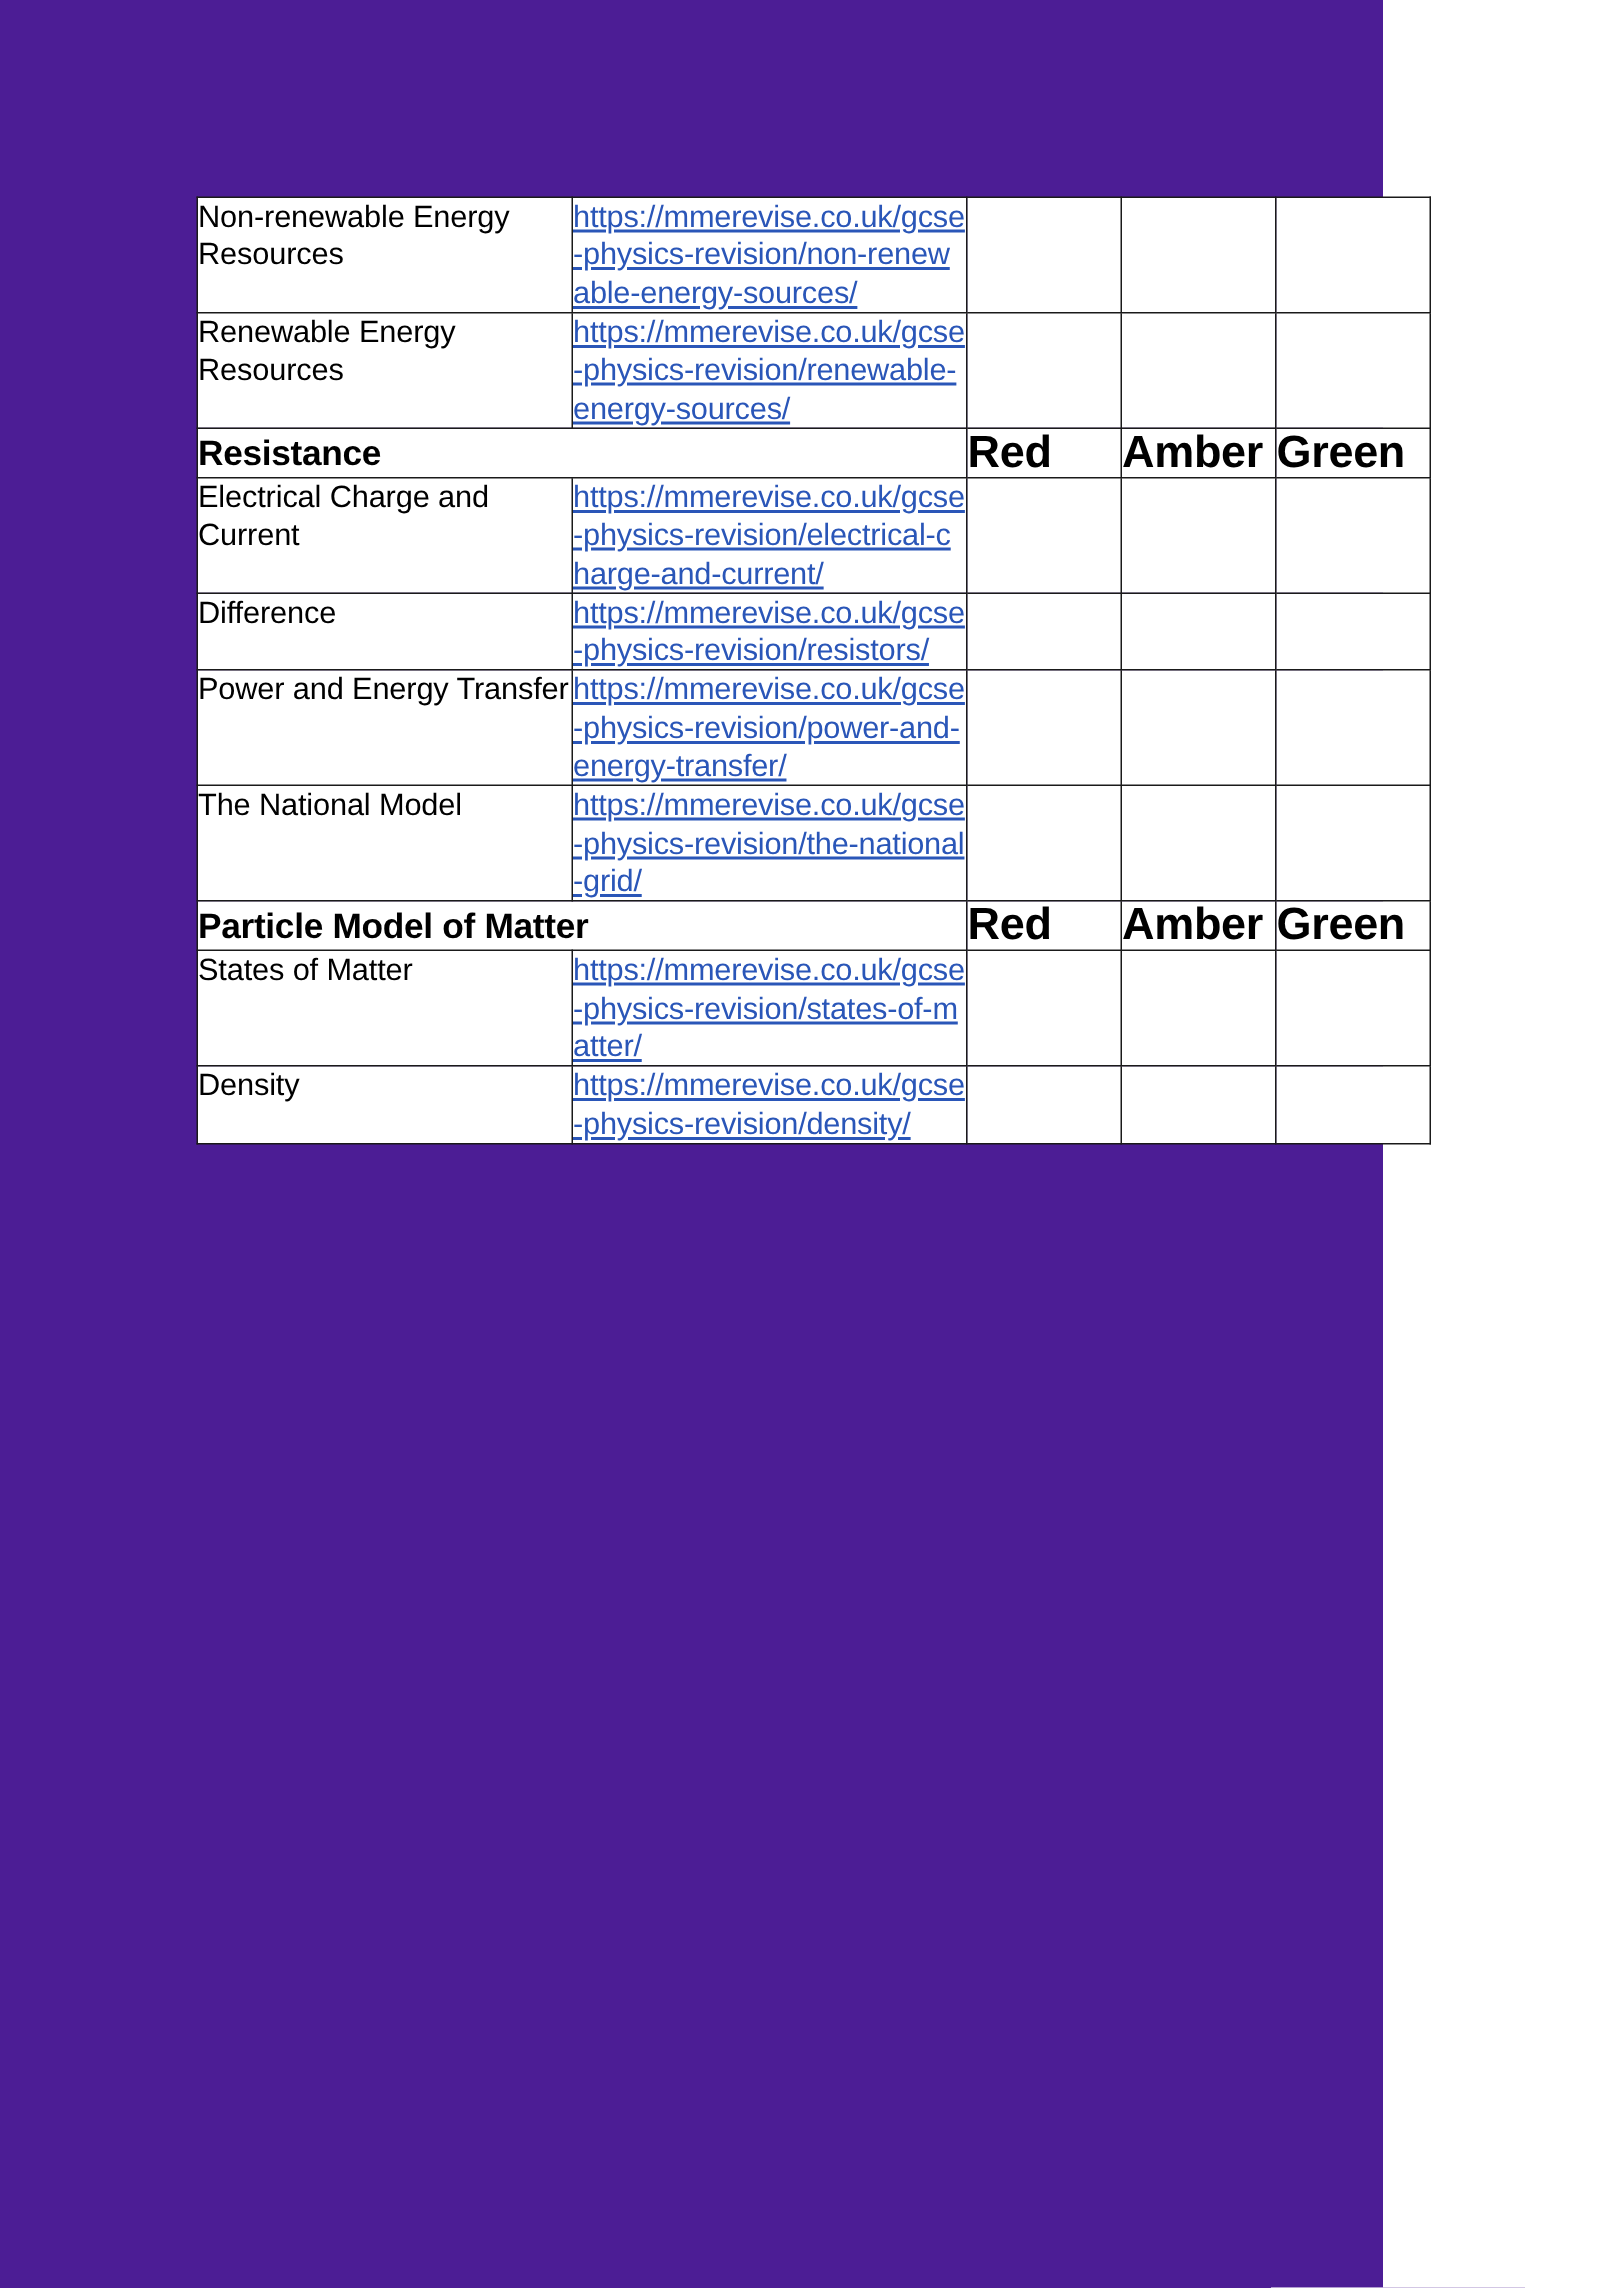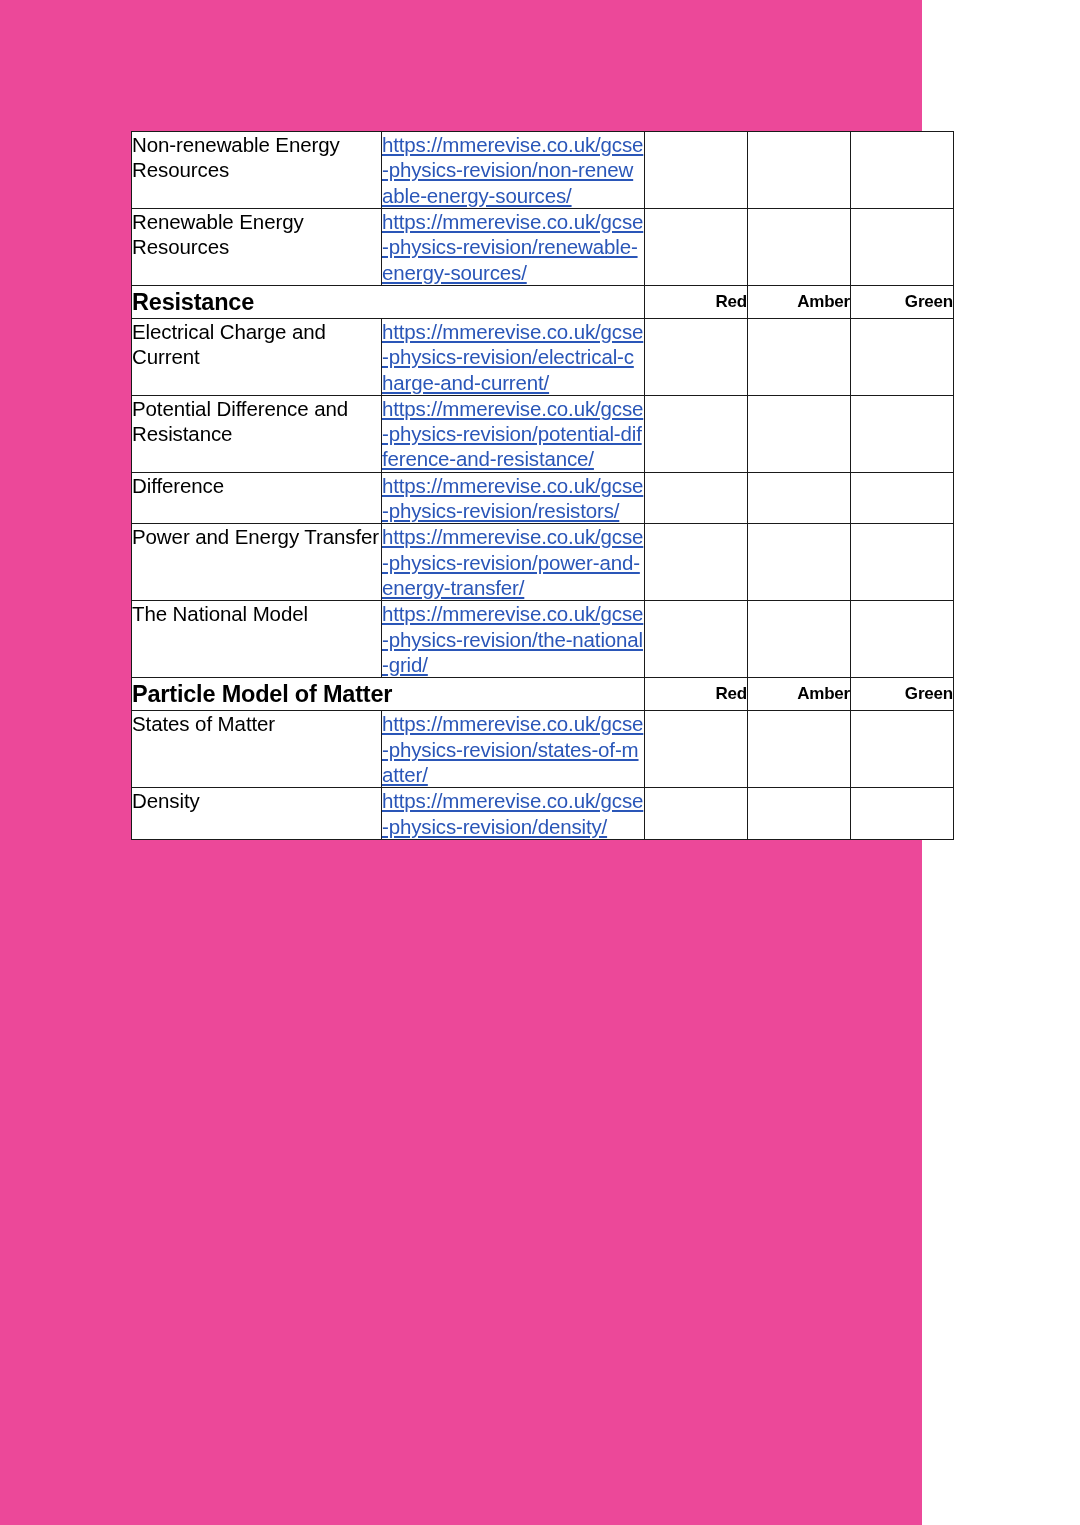--- a/index.html
+++ b/index.html
@@ -12,21 +12,21 @@
     height: 1525px;
     font-family: "Liberation Sans", sans-serif;
     position: relative;
     overflow: hidden;
   }
   .page {
     position: absolute;
     left: 0; top: 0;
     width: 922px;
     height: 1525px;
-    background: #ec4899;
+    background: #4c1d95;
   }
   table.revision-table {
     position: absolute;
     left: 131px;
     top: 131px;
     width: 822px;
     border-collapse: collapse;
     table-layout: fixed;
   }
   table.revision-table td {
@@ -74,22 +74,22 @@
     background: #8cc63e;
     padding: 6px 8px 7px 9px;
     font-size: 23.5px;
     font-weight: bold;
     color: #000000;
     letter-spacing: -0.2px;
     height: 32px;
     line-height: 32px;
   }
   .rag-head {
-    text-align: right;
-    font-size: 17px;
+    text-align: left;
+    font-size: 30px;
     font-weight: bold;
     color: #000000;
     height: 32px;
     line-height: 32px;
     padding: 6px 2px 7px 2px;
     letter-spacing: -0.2px;
   }
   .rag-red   { background: #fd0d0d; }
   .rag-amber { background: #f9a11b; }
   .rag-green { background: #00ec00; }
@@ -128,27 +128,20 @@
           <td class="rag-head rag-green">Green</td>
         </tr>
         <tr>
           <td class="topic-cell">Electrical Charge and Current</td>
           <td class="link-cell"><a class="url" href="#">https://mmerevise.co.uk/gcse-physics-revision/electrical-charge-and-current/</a></td>
           <td class="rag-cell"></td>
           <td class="rag-cell"></td>
           <td class="rag-cell"></td>
         </tr>
         <tr>
-          <td class="topic-cell">Potential Difference and Resistance</td>
-          <td class="link-cell"><a class="url" href="#">https://mmerevise.co.uk/gcse-physics-revision/potential-difference-and-resistance/</a></td>
-          <td class="rag-cell"></td>
-          <td class="rag-cell"></td>
-          <td class="rag-cell"></td>
-        </tr>
-        <tr>
           <td class="topic-cell">Difference</td>
           <td class="link-cell"><a class="url" href="#">https://mmerevise.co.uk/gcse-physics-revision/resistors/</a></td>
           <td class="rag-cell"></td>
           <td class="rag-cell"></td>
           <td class="rag-cell"></td>
         </tr>
         <tr>
           <td class="topic-cell">Power and Energy Transfer</td>
           <td class="link-cell"><a class="url" href="#">https://mmerevise.co.uk/gcse-physics-revision/power-and-energy-transfer/</a></td>
           <td class="rag-cell"></td>

